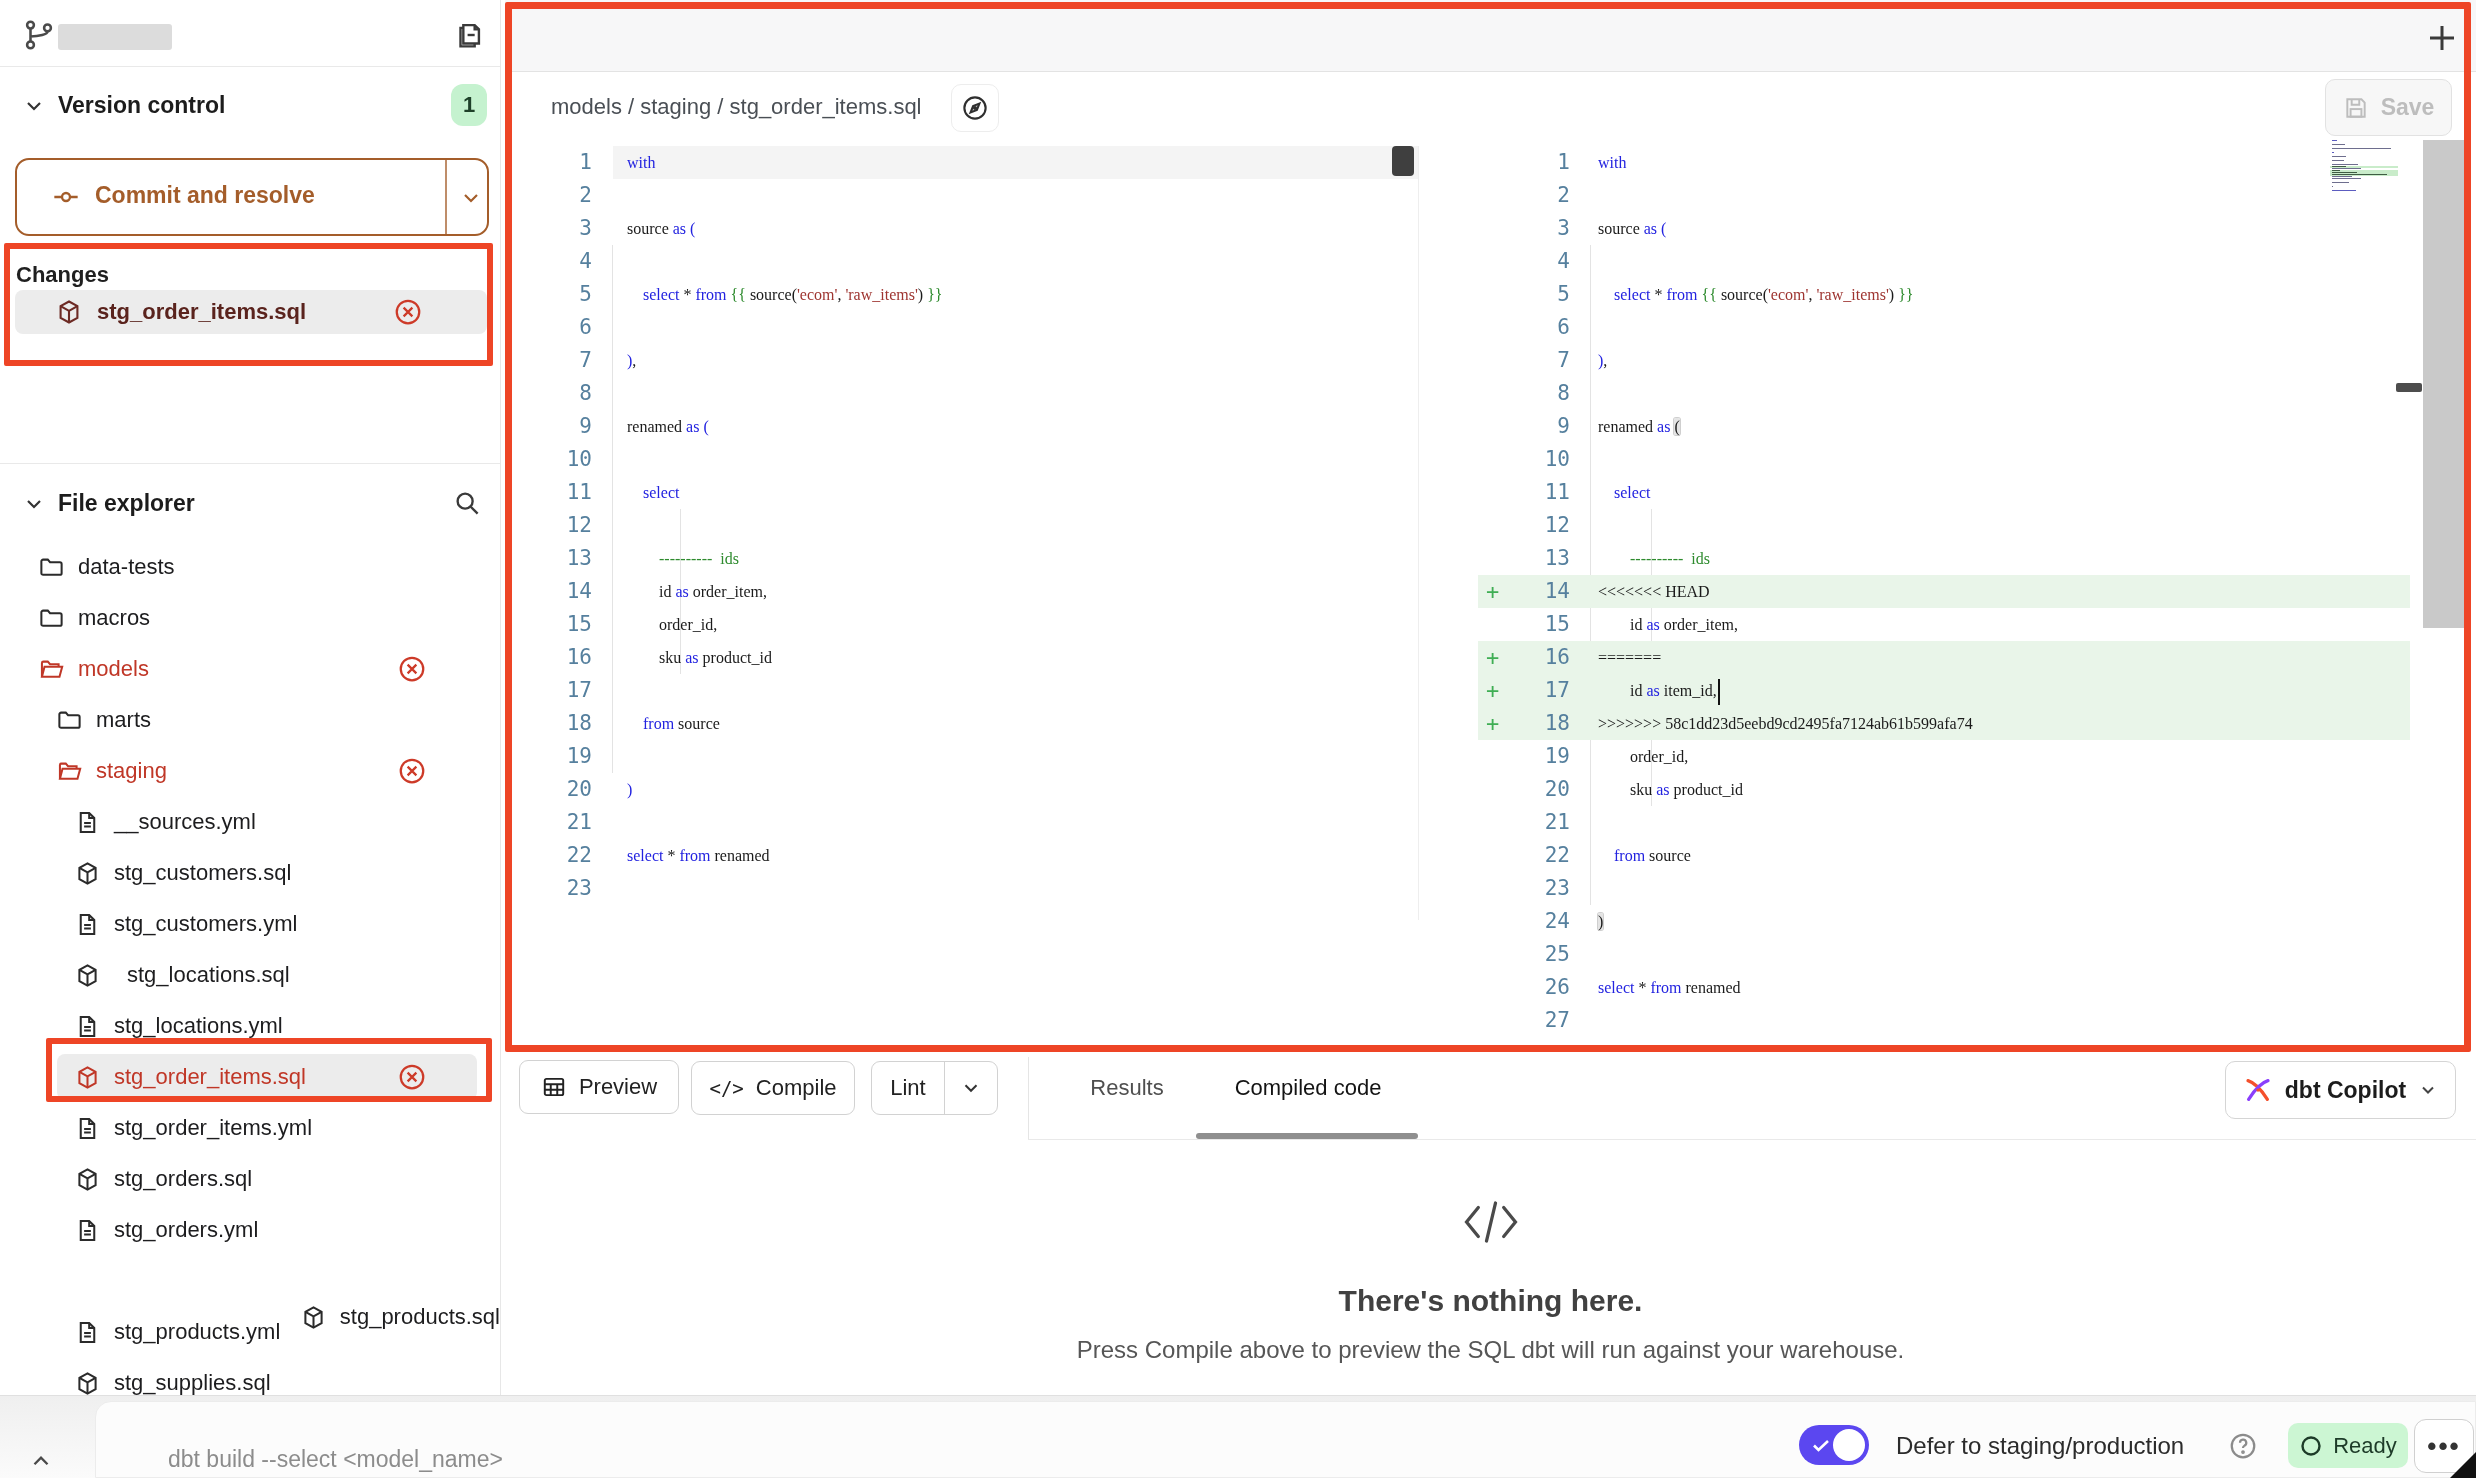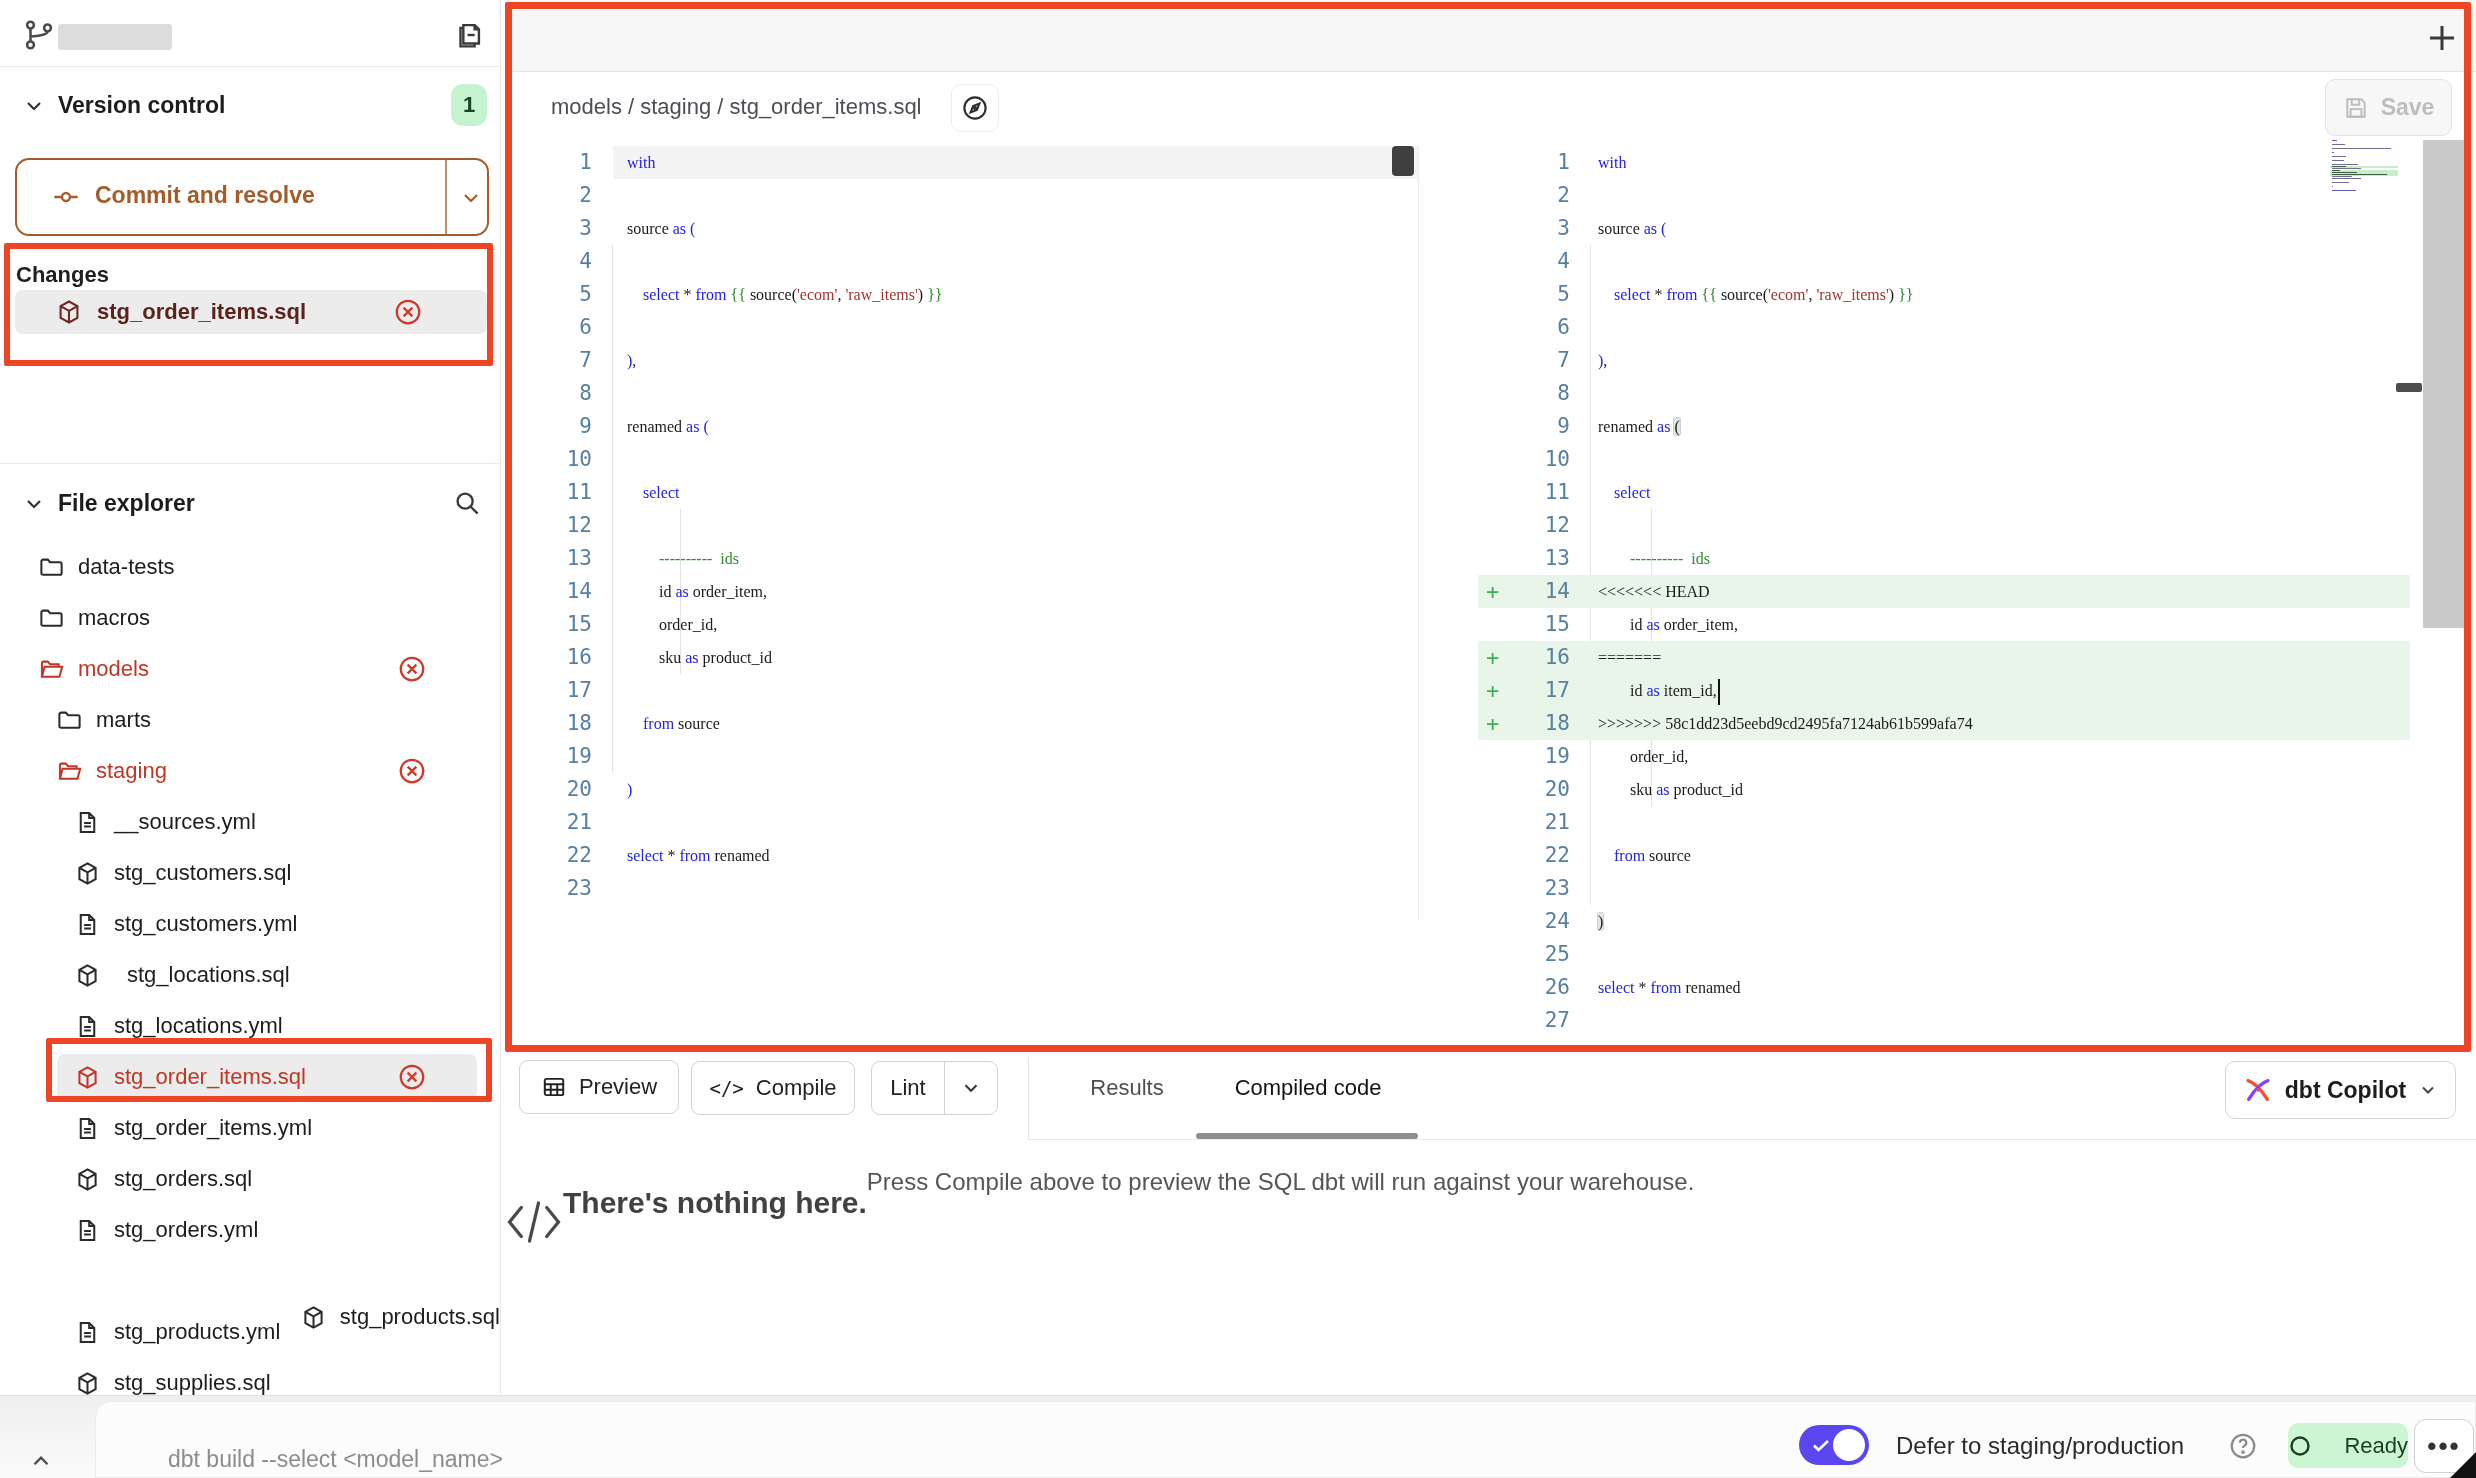--- a/index.html
+++ b/index.html
@@ -63,21 +63,21 @@
 
   
   .toolbtn{background:#fff;border:1px solid #d2d2d2;border-radius:9px;box-sizing:border-box;
            display:flex;align-items:center;justify-content:center;gap:12px;font-size:22px;color:#222;cursor:pointer;}
   .tabtext{font-size:22px;display:flex;align-items:center;justify-content:center;height:54px;}
   .underline{background:#8f8f8f;border-radius:3px;}
   .copilot{background:#fff;border:1px solid #d5d5d5;border-radius:10px;display:flex;align-items:center;
            justify-content:center;gap:12px;font-size:23px;font-weight:600;color:#1c1c1c;cursor:pointer;}
 
   
-  .empty{left:505px;top:1150px;width:1971px;height:240px;display:flex;flex-direction:row;align-items:flex-start;}
+  .empty{left:505px;top:1150px;width:1971px;height:240px;display:flex;flex-direction:column;align-items:center;}
   .empty-title{font-size:30px;font-weight:700;color:#414141;margin-top:36px;}
   .empty-sub{font-size:24px;color:#565656;margin-top:18px;}
 
   
   .statusbar{left:0;top:1395px;width:2476px;height:83px;background:linear-gradient(180deg,#efefef,#fbfbfb);
              border-top:1px solid #e0e0e0;box-sizing:border-box;}
   .cmd-input{left:95px;top:1401px;width:2381px;height:77px;background:#fcfcfc;border:1px solid #ececec;
              border-radius:16px 0 0 0;box-sizing:border-box;}
   .cmd-text{font-size:23px;color:#8c8c8c;white-space:nowrap;}
   .toggle{width:70px;height:40px;border-radius:20px;background:#5b47f0;position:relative;cursor:pointer;}
@@ -782,21 +782,21 @@
     <span class="knob"></span>
   </div>
   <div class="abs defer-label" style="left:1896px;top:1432px;">Defer to staging/production</div>
   <span class="abs" style="left:2228px;top:1431px;">
     <svg width="30" height="30" viewBox="0 0 24 24" fill="none" stroke="#8b8b8b" stroke-width="1.8">
       <circle cx="12" cy="12" r="9"></circle>
         <path d="M9.6 9.4a2.5 2.5 0 1 1 3.6 2.3c-.9.5-1.2 1-1.2 1.9"></path>
         <circle cx="12" cy="16.8" r="0.6" fill="#8b8b8b"></circle>
     </svg>
   </span>
-  <div class="abs ready" style="left:2288px;top:1423px;width:120px;height:45px;justify-content:space-between;">
+  <div class="abs ready" style="left:2288px;top:1423px;width:120px;height:45px;">
     <span>
       <svg width="24" height="24" viewBox="0 0 24 24" fill="none" stroke="#1d3b28" stroke-width="2.4">
           <circle cx="12" cy="12" r="8.5"></circle>
         </svg>
     </span>
     <span class="rlabel">Ready</span>
   </div>
   <div class="abs dots-btn" style="left:2414px;top:1419px;width:58px;height:52px;">•••</div>
   <div class="corner"></div>
 

